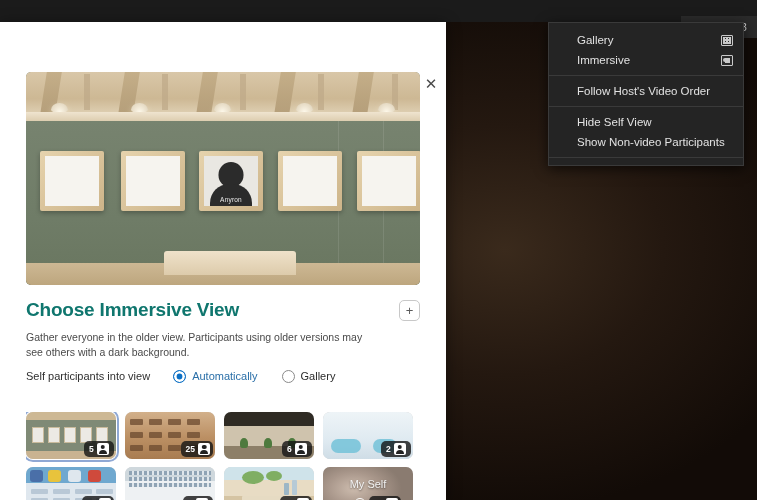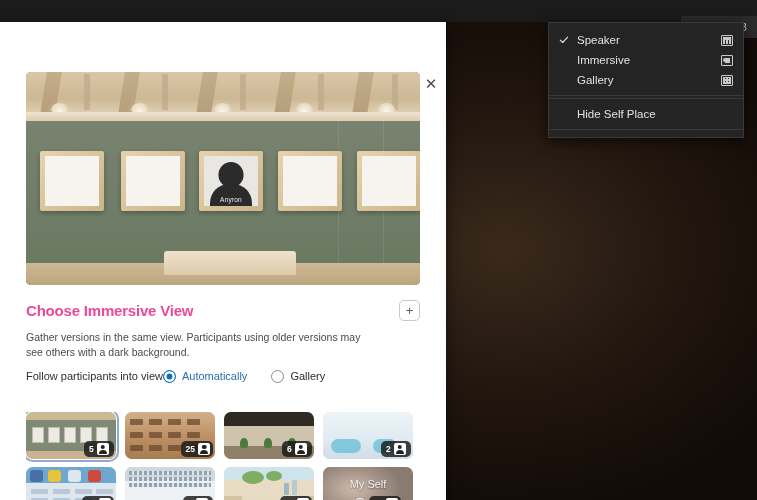--- a/index.html
+++ b/index.html
@@ -211,21 +211,21 @@
   }
 
   
   .dlg-body { position: absolute; top: 273px; left: 0; right: 0; bottom: 0; }
   .dlg-title-row {
     display: flex; align-items: center;
     padding: 0 26px;
     height: 30px;
   }
   .dlg-title {
-    font-size: 15px; font-weight: bold; color: #ec4899;
+    font-size: 19px; font-weight: bold; color: #0f766e;
     letter-spacing: -.2px;
   }
   .add-btn {
     margin-left: auto;
     width: 21px; height: 21px;
     border: 1px solid #c8c8c8;
     border-radius: 5px;
     display: flex; align-items: center; justify-content: center;
     color: #5a5a5a; font-size: 13px; line-height: 1;
     cursor: pointer; background: #fff;
@@ -239,21 +239,21 @@
     display: flex; align-items: center;
     padding: 10px 26px 0 26px;
     gap: 0;
     font-size: 11px; color: #333;
   }
   .place-label { color: #2f2f2f; }
   .radio-opt {
     display: flex; align-items: center; gap: 6px;
     cursor: pointer;
   }
-  .radio-opt.first { }
+  .radio-opt.first { margin-left: 23px; }
   .radio-opt.second { margin-left: 24px; }
   .radio-dot {
     width: 13px; height: 13px; border-radius: 50%;
     border: 1.6px solid #8a8a8a;
     background: #fff;
     position: relative; flex: none;
   }
   .radio-opt.on .radio-dot {
     border-color: #0b6fc4;
     box-shadow: inset 0 0 0 2.6px #fff;
@@ -400,50 +400,49 @@
     <svg class="clock-ic" viewBox="0 0 16 16">
       <circle cx="8" cy="8" r="6.3" fill="none" stroke="#dcdcdc" stroke-width="1.3"></circle>
       <path d="M8 4.3V8l2.6 1.8" fill="none" stroke="#dcdcdc" stroke-width="1.3" stroke-linecap="round"></path>
     </svg>
     <span>00:01:33</span>
   </div>
 
   <div class="menu">
     <div class="menu-group">
       <div class="menu-item">
-        <svg class="chk" viewBox="0 0 12 12">
-          <path d="M1.5 6.2 L4.4 9 L10.4 2.5" fill="none" stroke="#e2e2e2" stroke-width="1.35" stroke-linecap="round" stroke-linejoin="round"></path>
-        </svg>
-        <span>Speaker</span>
+        <span>Gallery</span>
         <span class="trail">
-            <span class="g-speaker"></span>
+            <span class="g-gallery"></span>
           </span>
       </div>
       <div class="menu-item">
         <span>Immersive</span>
         <span class="trail">
             <span class="g-immersive"></span>
           </span>
       </div>
-      <div class="menu-item">
-        <span>Gallery</span>
-        <span class="trail">
-            <span class="g-gallery"></span>
-          </span>
-      </div>
     </div>
-
-    <div class="menu-sep"></div>
-
 
     <div class="menu-sep"></div>
 
     <div class="menu-group">
       <div class="menu-item">
-        <span>Hide Self Place</span>
+        <span>Follow Host's Video Order</span>
+      </div>
+    </div>
+
+    <div class="menu-sep"></div>
+
+    <div class="menu-group">
+      <div class="menu-item">
+        <span>Hide Self View</span>
+      </div>
+      <div class="menu-item">
+        <span>Show Non-video Participants</span>
       </div>
     </div>
 
     <div class="menu-sep"></div>
 
   </div>
 
   <div class="dialog">
 
     <div class="dlg-close">✕</div>
@@ -495,24 +494,24 @@
         <div class="canvas"></div>
       </div>
     </div>
 
     <div class="dlg-body">
       <div class="dlg-title-row">
         <div class="dlg-title">Choose Immersive View</div>
         <div class="add-btn">+</div>
       </div>
 
-      <div class="dlg-desc">Gather versions in the same view. Participants using older versions may see others with a dark background.</div>
+      <div class="dlg-desc">Gather everyone in the older view. Participants using older versions may see others with a dark background.</div>
 
       <div class="place-row">
-        <span class="place-label">Follow participants into view</span>
+        <span class="place-label">Self participants into view</span>
         <span class="radio-opt first on">
           <span class="radio-dot"></span>
           <span class="radio-label">Automatically</span>
         </span>
         <span class="radio-opt second">
           <span class="radio-dot"></span>
           <span class="radio-label">Gallery</span>
         </span>
       </div>
 

